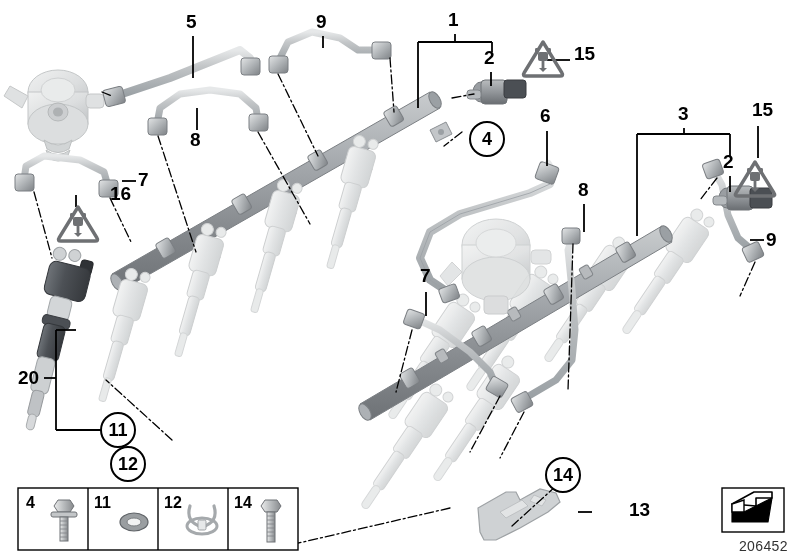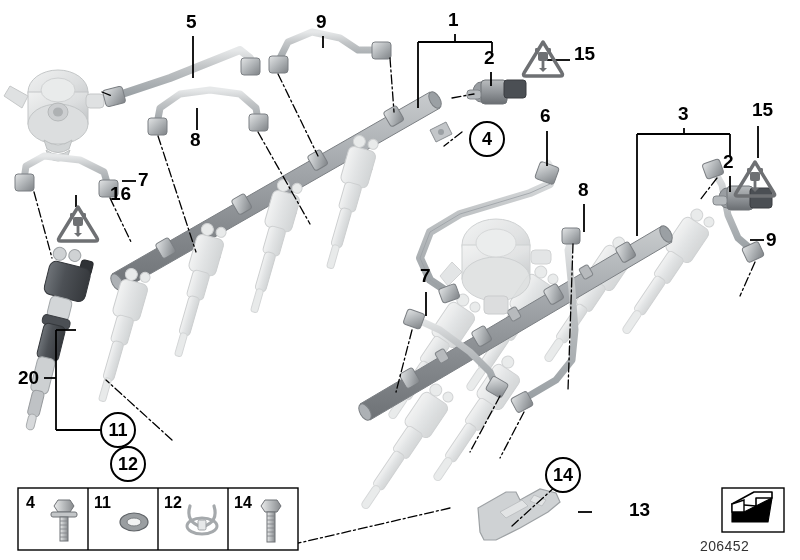--- a/index.html
+++ b/index.html
@@ -7,21 +7,21 @@
        font-family:"Liberation Sans",sans-serif;color:#000;}
   #stage{position:relative;width:800px;height:560px;background:#fff;}
   #stage svg{position:absolute;left:0;top:0;}
   .lbl{position:absolute;font-weight:bold;font-size:19px;line-height:19px;
        color:#000;font-family:"Liberation Sans",sans-serif;white-space:nowrap;}
   .circ{position:absolute;width:32px;height:32px;border:2.2px solid #000;
         border-radius:50%;background:#fff;display:flex;align-items:center;
         justify-content:center;font-weight:bold;font-size:18px;
         font-family:"Liberation Sans",sans-serif;}
   .legend-cell-num{position:absolute;font-weight:bold;font-size:16px;}
-  #partnum{position:absolute;left:700px;top:538px;width:88px;text-align:left;
+  #partnum{position:absolute;left:700px;top:538px;width:88px;text-align:right;
            font-size:14px;color:#333;letter-spacing:.4px;}
 </style>
 </head>
 <body>
 
 <div id="stage">
 
   <svg width="800" height="560" viewBox="0 0 800 560">
     <defs>
       <linearGradient id="gRail" x1="0" y1="0" x2="0" y2="1">

